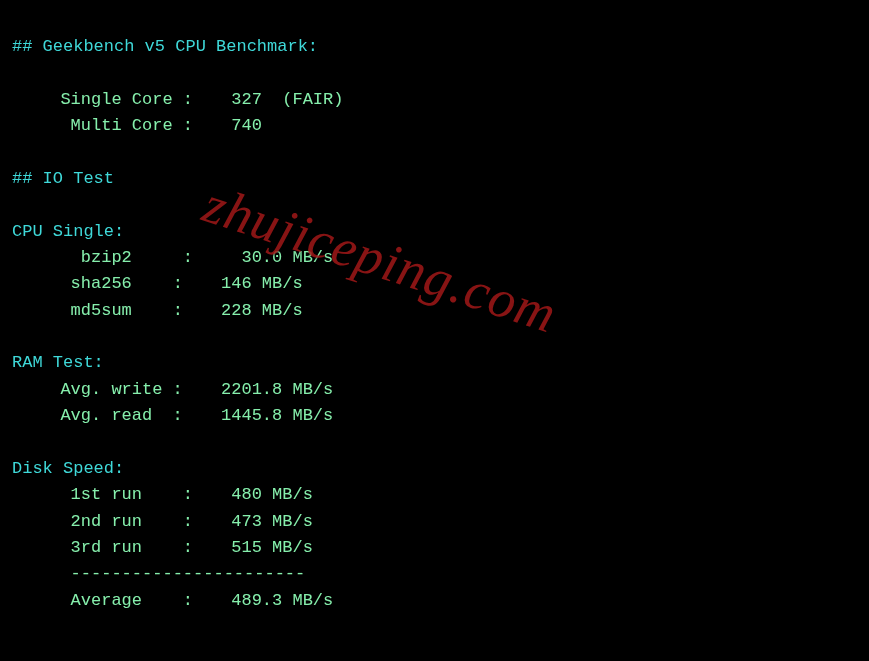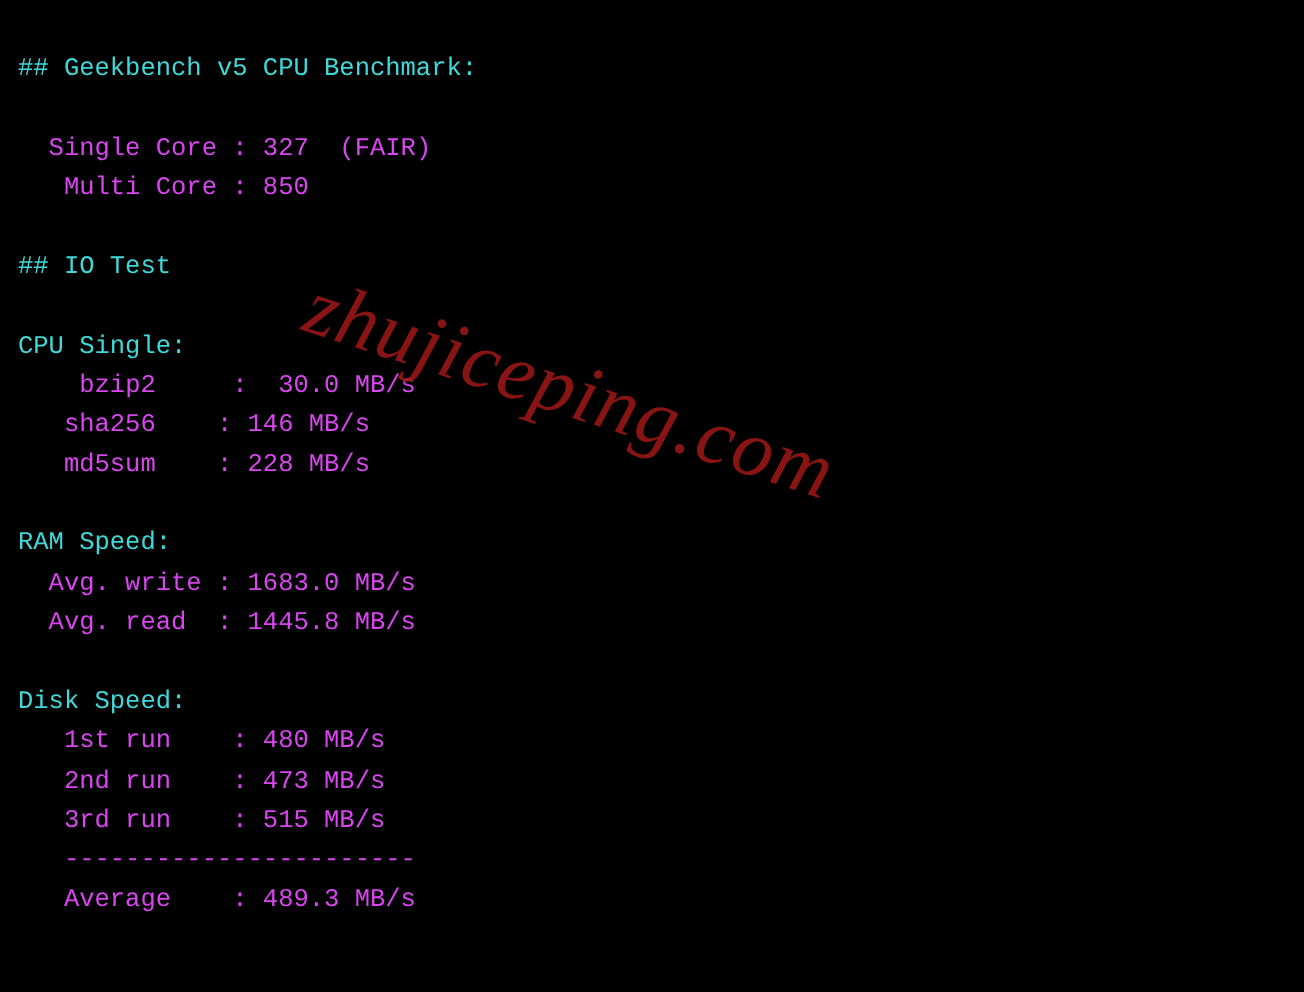--- a/index.html
+++ b/index.html
@@ -18,21 +18,22 @@
     .terminal {
       padding: 8px 12px;
       white-space: pre;
       position: relative;
       z-index: 1;
     }
     .cyan {
       color: #3fd9d9;
     }
     .white {
-      color: #d946ef;
+      color: #86efac;
+      margin-left: 28px;
     }
     .watermark {
       position: absolute;
       top: 260px;
       left: 380px;
       color: #a01818;
       font-family: Georgia, 'Times New Roman', serif;
       font-size: 54px;
       font-style: italic;
       font-weight: normal;
@@ -46,31 +47,31 @@
   </style>
 </head>
 <body>
 
 <div class="watermark">zhujiceping.com</div>
 
 <div class="terminal">
 <span class="cyan">## Geekbench v5 CPU Benchmark:</span>
 
   <span class="white">Single Core : </span><span class="white">327  (FAIR)</span>
-   <span class="white">Multi Core : </span><span class="white">850</span>
+   <span class="white">Multi Core : </span><span class="white">740</span>
 
 <span class="cyan">## IO Test</span>
 
 <span class="cyan">CPU Single:</span>
     <span class="white">bzip2     :  </span><span class="white">30.0 MB/s</span>
    <span class="white">sha256    : </span><span class="white">146 MB/s</span>
    <span class="white">md5sum    : </span><span class="white">228 MB/s</span>
 
-<span class="cyan">RAM Speed:</span>
-  <span class="white">Avg. write : </span><span class="white">1683.0 MB/s</span>
+<span class="cyan">RAM Test:</span>
+  <span class="white">Avg. write : </span><span class="white">2201.8 MB/s</span>
   <span class="white">Avg. read  : </span><span class="white">1445.8 MB/s</span>
 
 <span class="cyan">Disk Speed:</span>
    <span class="white">1st run    : </span><span class="white">480 MB/s</span>
    <span class="white">2nd run    : </span><span class="white">473 MB/s</span>
    <span class="white">3rd run    : </span><span class="white">515 MB/s</span>
    <span class="white">-----------------------</span>
    <span class="white">Average    : </span><span class="white">489.3 MB/s</span>
 </div>
 

